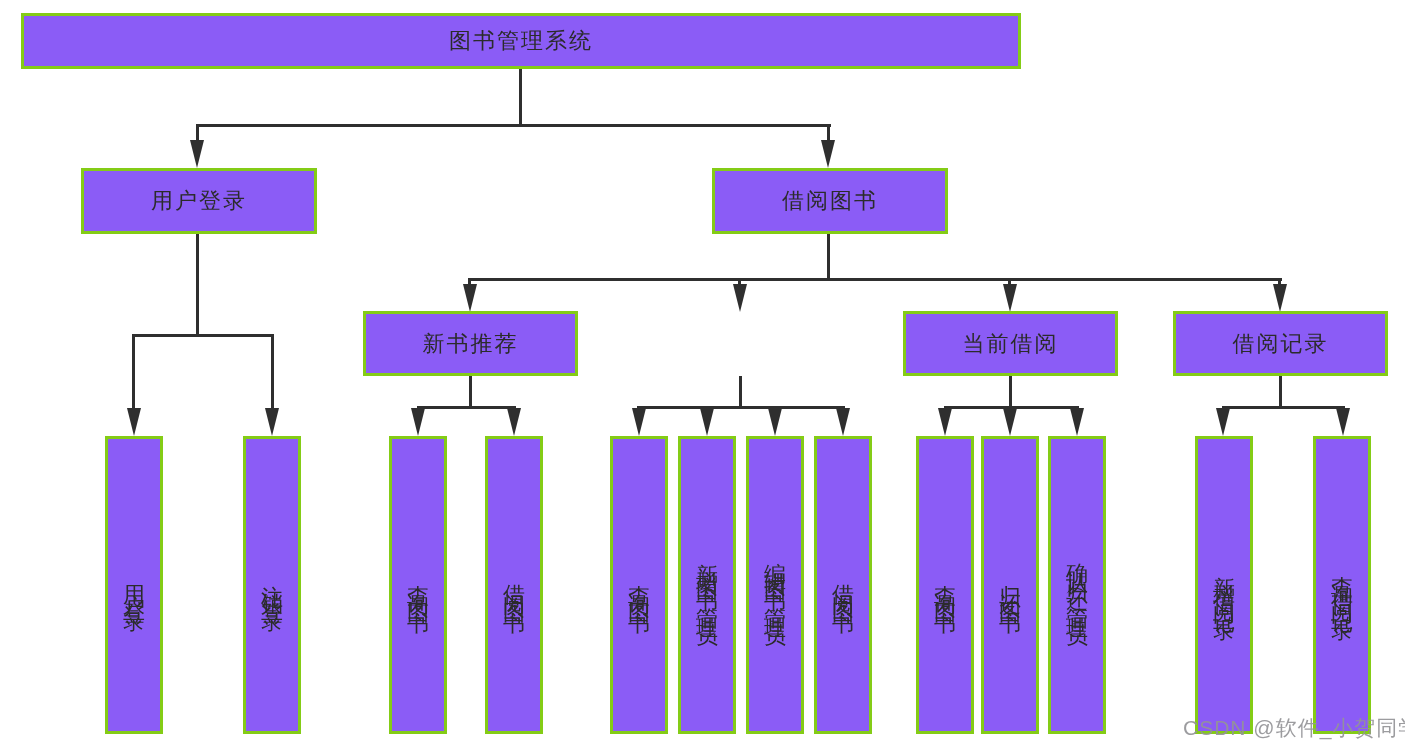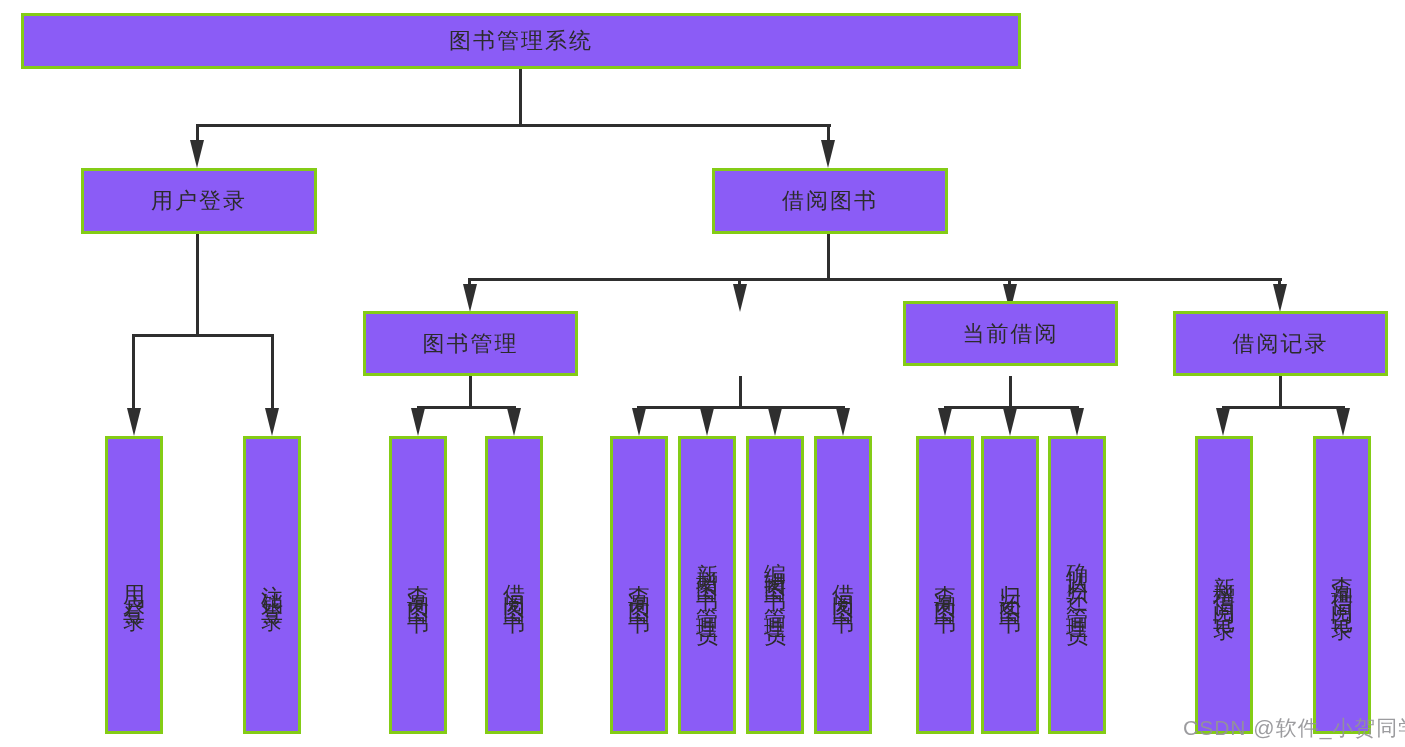--- a/index.html
+++ b/index.html
@@ -90,23 +90,23 @@
   </div>
 
   <div class="node" style="left:81px;top:168px;width:236px;height:66px">
     <span>用户登录</span>
   </div>
   <div class="node" style="left:712px;top:168px;width:236px;height:66px">
     <span>借阅图书</span>
   </div>
 
   <div class="node" style="left:363px;top:311px;width:215px;height:65px">
-    <span>图书管理</span>
+    <span>新书推荐</span>
   </div>
-  <div class="node" style="left:903px;top:301px;width:215px;height:65px">
+  <div class="node" style="left:903px;top:311px;width:215px;height:65px">
     <span>当前借阅</span>
   </div>
   <div class="node" style="left:1173px;top:311px;width:215px;height:65px">
     <span>借阅记录</span>
   </div>
 
   <div class="node" style="left:105px;top:436px;width:58px;height:298px">
     <span class="vtext">用户登录</span>
   </div>
   <div class="node" style="left:243px;top:436px;width:58px;height:298px">

